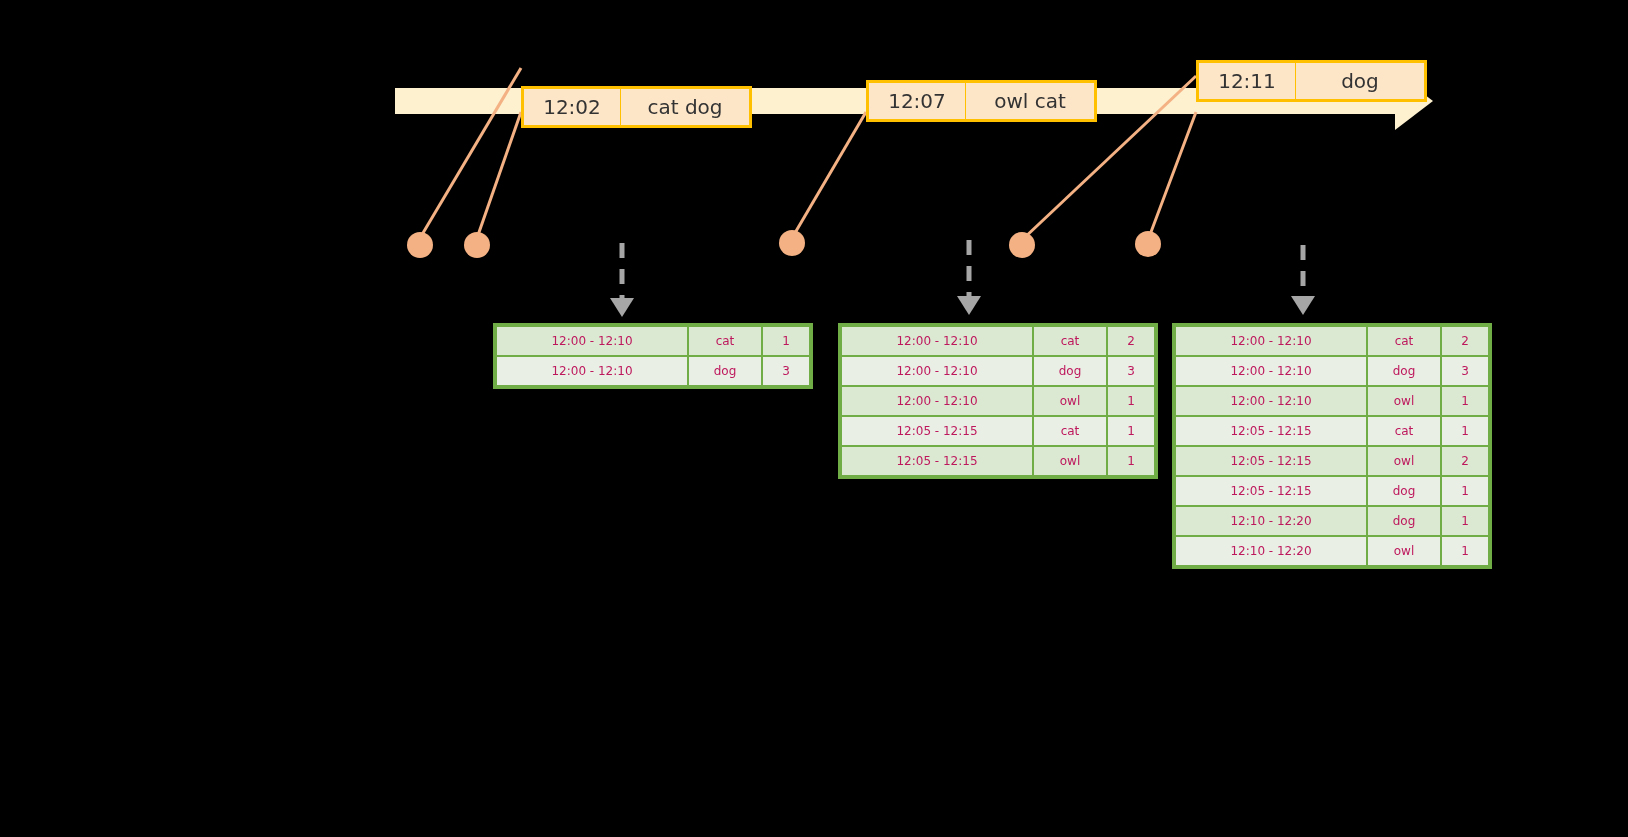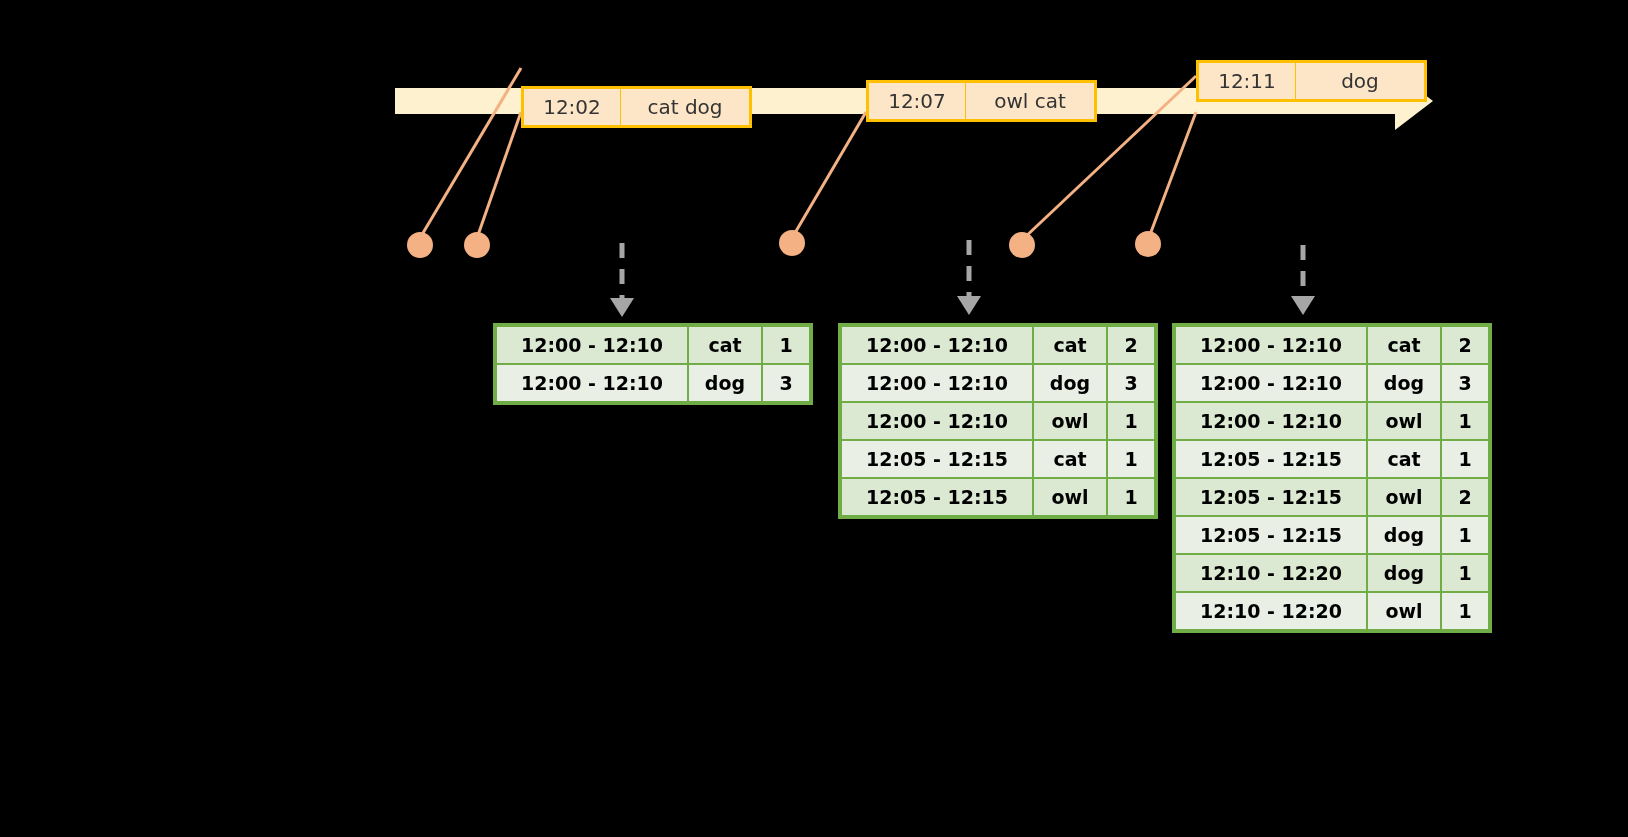--- a/index.html
+++ b/index.html
@@ -20,22 +20,22 @@
           background:#fff4e6;}
   .etable td{border:1px solid #ffc000;font-size:20px;color:#333;
              padding:6px 10px;text-align:center;white-space:nowrap;}
   .etable tr:nth-child(odd) td{background:#fde5c8;}
   .etable tr:nth-child(even) td{background:#fdf1e4;}
   .etable td.c-time{width:76px;}
   .etable td.c-val{width:108px;}
 
   
   .gtable{position:absolute;border:4px solid #70ad47;border-collapse:collapse;}
-  .gtable td{border:2px solid #70ad47;font-size:19px;color:#000000;
-             padding:7px 10px;text-align:center;white-space:nowrap;font-weight:bold;}
+  .gtable td{border:2px solid #70ad47;font-size:12px;color:#be185d;
+             padding:7px 10px;text-align:center;white-space:nowrap;}
   .gtable tr:nth-child(odd) td{background:#dbe8d2;}
   .gtable tr:nth-child(even) td{background:#e9efe5;}
   .gtable td.c-win{width:170px;}
   .gtable td.c-key{width:52px;}
   .gtable td.c-cnt{width:26px;}
 </style>
 </head>
 <body>
 
 <div class="stage">

